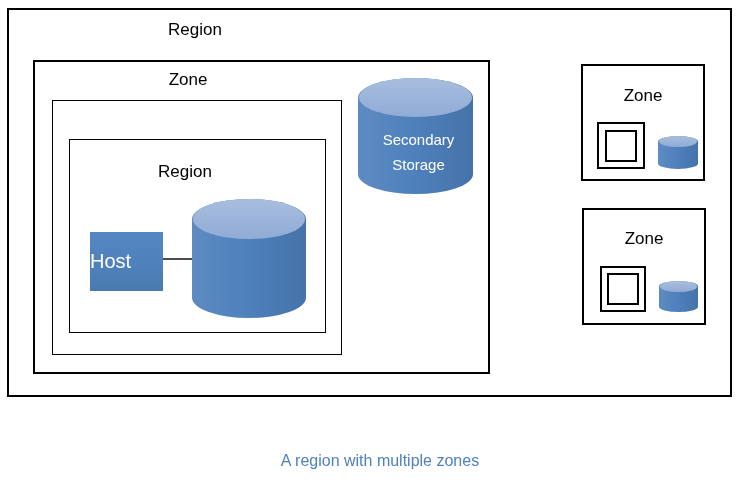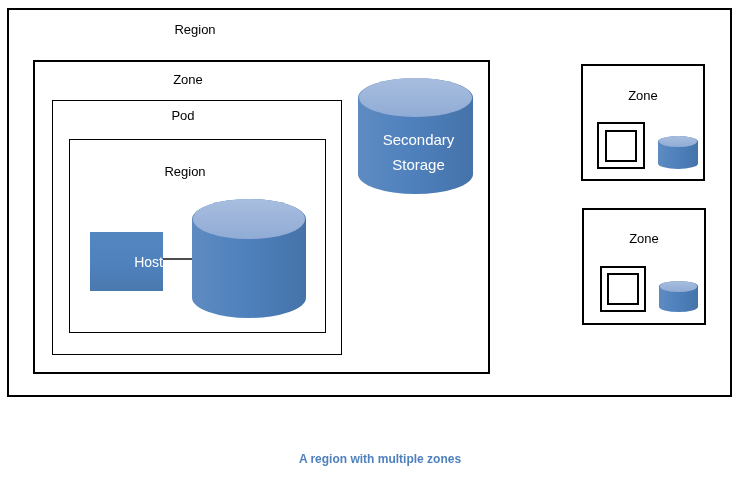--- a/index.html
+++ b/index.html
@@ -19,32 +19,32 @@
     position: absolute;
     box-sizing: border-box;
     background: transparent;
   }
   .bord2 { border: 2px solid var(--border, #000000); }
   .bord1 { border: 1px solid var(--border, #000000); }
   .lbl {
     position: absolute;
     text-align: center;
     color: var(--label, #000000);
-    font-size: 13px;
+    font-size: 17px;
     line-height: 20px;
     white-space: nowrap;
   }
   .host {
     position: absolute;
     background: linear-gradient(180deg, #5487c0 0%, var(--shape-blue, #4f81bd) 55%, #4a79ae 100%);
     color: #ffffff;
-    font-size: 14px;
+    font-size: 20px;
     display: flex;
     align-items: center;
-    justify-content: flex-end;
+    justify-content: flex-start;
   }
   .connector {
     position: absolute;
     background: var(--connector, #4d4d4d);
   }
   .cylinder { position: absolute; }
   .cyl-body {
     position: absolute;
     left: 0; top: 0; right: 0; bottom: 0;
     background: linear-gradient(90deg, #5e8bc1 0%, var(--shape-blue, #4f81bd) 45%, #4573a9 100%);
@@ -79,37 +79,36 @@
     border: 2px solid var(--border, #000000);
     background: transparent;
   }
   .caption {
     position: absolute;
     left: 20px;
     top: 452px;
     width: 720px;
     text-align: center;
     color: var(--caption, #4f81bd);
-    font-size: 12px;
-    font-weight: bold;
+    font-size: 16px;
+    font-weight: normal;
   }
 </style>
 </head>
 <body>
 
 <div class="canvas">
 
   <div class="box bord2" style="left:7px; top:8px; width:725px; height:389px;"></div>
   <div class="lbl" style="left:7px; top:20px; width:376px;">Region</div>
 
   <div class="box bord2" style="left:33px; top:60px; width:457px; height:314px;"></div>
   <div class="lbl" style="left:33px; top:70px; width:310px;">Zone</div>
 
   <div class="box bord1" style="left:52px; top:100px; width:290px; height:255px;"></div>
-  <div class="lbl" style="left:52px; top:106px; width:262px;">Pod</div>
 
   <div class="box bord1" style="left:69px; top:139px; width:257px; height:194px;"></div>
   <div class="lbl" style="left:69px; top:162px; width:232px;">Region</div>
 
   <div class="host" style="left:90px; top:232px; width:73px; height:59px;">
     <span>Host</span>
   </div>
 
   <div class="connector" style="left:163px; top:258px; width:29px; height:2px;"></div>
 

